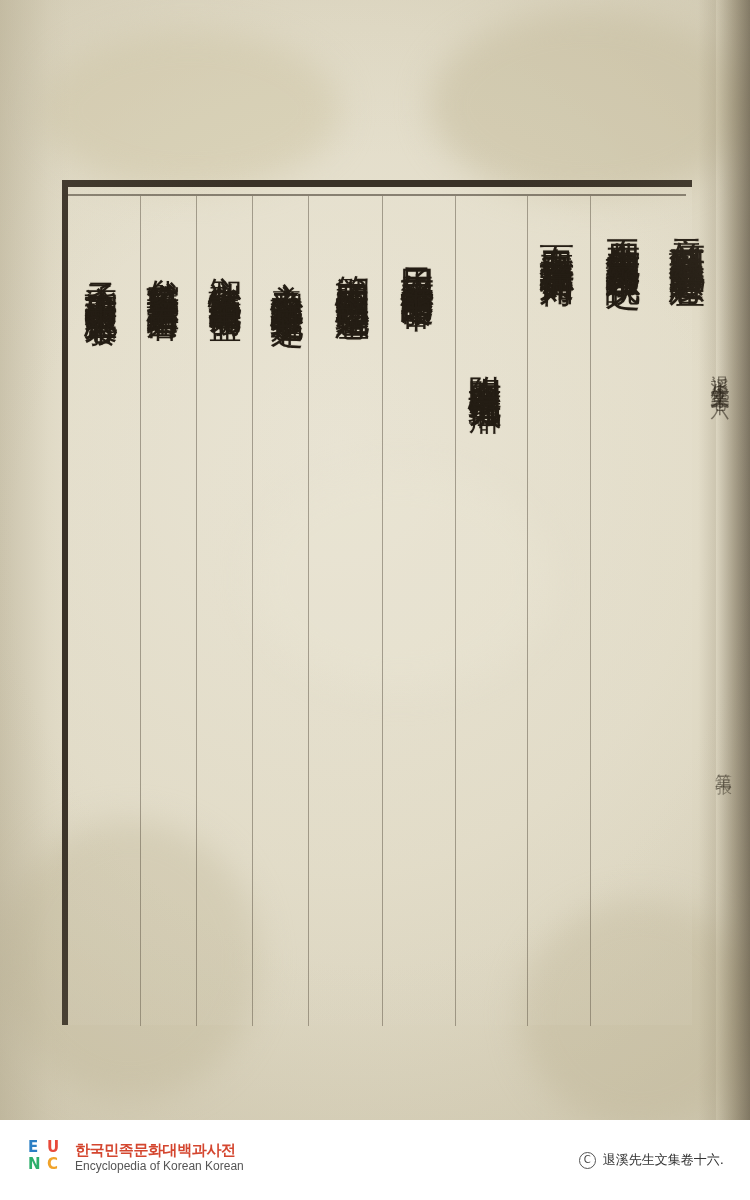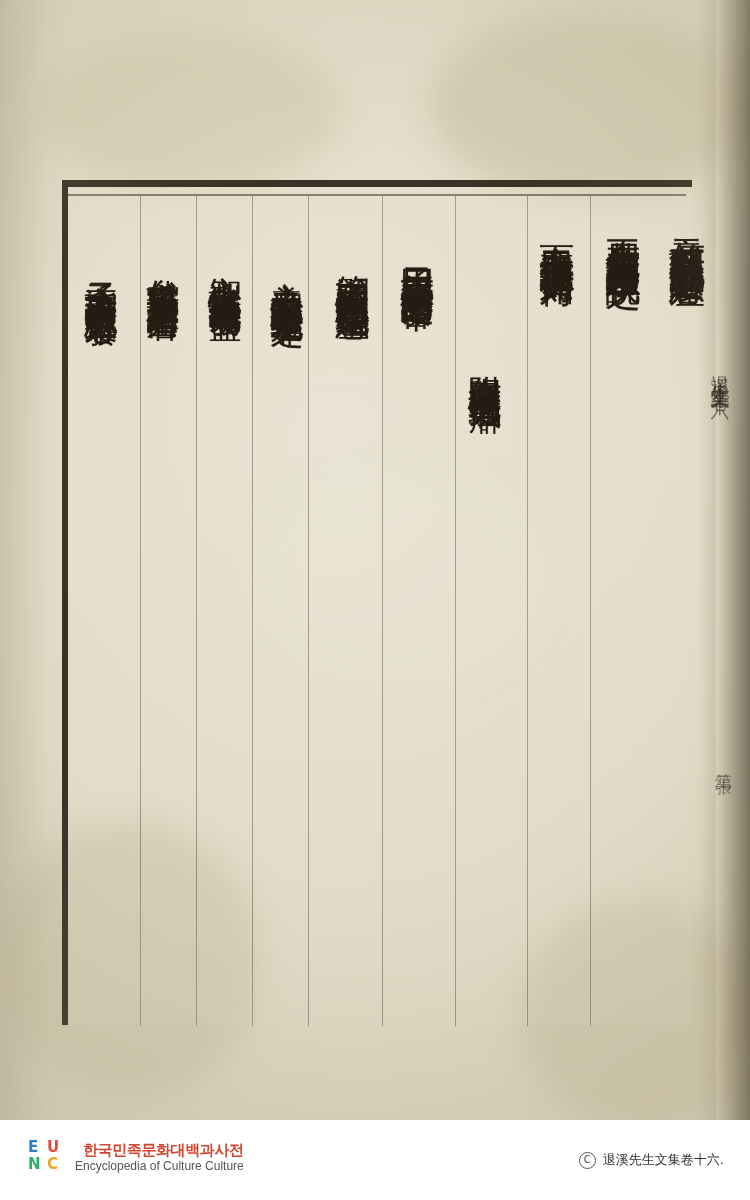--- a/index.html
+++ b/index.html
@@ -180,21 +180,20 @@
   #logo-mark .lm-u { left: 19px; top: 1px; color: #e8493a; }
   #logo-mark .lm-n { left: 0;  top: 18px; color: #2cae6a; }
   #logo-mark .lm-c { left: 19px; top: 18px; color: #f0a32a; }
   #logo-text .kr {
     font-family: "DejaVu Sans", sans-serif;
     font-size: 15px;
     font-weight: bold;
     color: #d4462f;
     line-height: 18px;
     letter-spacing: -0.4px;
-    margin-left: 8px;
   }
   #logo-text .en {
     font-family: "Liberation Sans", sans-serif;
     font-size: 12px;
     color: #555555;
     line-height: 15px;
   }
   #copyright {
     position: absolute;
     right: 26px;
@@ -276,21 +275,21 @@
 
     <div id="logo-block">
       <div id="logo-mark">
         <span class="lm lm-e">E</span>
         <span class="lm lm-u">U</span>
         <span class="lm lm-n">N</span>
         <span class="lm lm-c">C</span>
       </div>
       <div id="logo-text">
         <div class="kr">한국민족문화대백과사전</div>
-        <div class="en">Encyclopedia of Culture Culture</div>
+        <div class="en">Encyclopedia of Korean Korean</div>
       </div>
     </div>
 
     <div id="copyright">
       <span class="c-circle">C</span>
       <span>退溪先生文集卷十六.</span>
     </div>
 
   </div>
 

